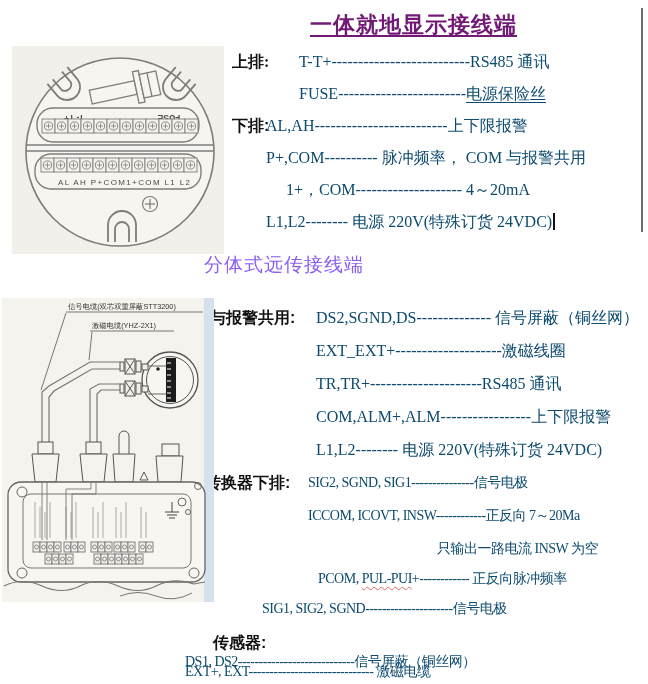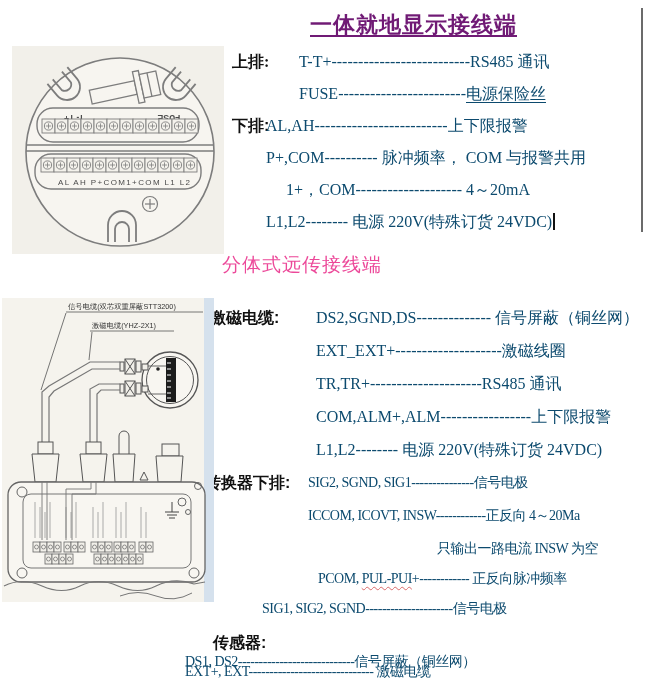--- a/index.html
+++ b/index.html
@@ -11,22 +11,22 @@
   }
   
   .doc-title{
     position:absolute;left:268px;top:10px;
     font-size:22px;font-weight:bold;color:#701a75;
     text-decoration:underline;text-underline-offset:3px;
     font-family:"Liberation Serif","DejaVu Serif",serif;
     letter-spacing:1px;white-space:nowrap;margin-left:42px;
   }
   .doc-subtitle{
-    position:absolute;left:222px;top:252px;
-    font-size:19px;color:#ec4899;letter-spacing:1px;white-space:nowrap;
+    position:absolute;left:204px;top:252px;
+    font-size:19px;color:#8b5cf6;letter-spacing:1px;white-space:nowrap;
   }
   
   .flabel{
     position:absolute;font-weight:bold;font-size:16px;white-space:nowrap;
     font-family:"Liberation Sans","DejaVu Sans",sans-serif;color:#111;
   }
   .trow{
     position:absolute;font-size:16px;white-space:nowrap;color:#0c4a6e;
     font-family:"Liberation Serif","DejaVu Serif",serif;
   }
@@ -77,36 +77,36 @@
 </head>
 <body>
 
 <div class="doc-title">一体就地显示接线端</div>
 <div class="doc-subtitle">分体式远传接线端</div>
 <div class="right-border"></div>
 
 <div id="doc">
     <span class="flabel label-shangpai">上排:</span>
     <span class="flabel label-xiapai">下排:</span>
-    <span class="flabel label-conv-top">激磁电缆:</span>
+    <span class="flabel label-conv-top">与报警共用:</span>
     <span class="flabel label-conv-bottom">转换器下排:</span>
     <span class="flabel label-sensor">传感器:</span>
     <div class="trow row-tt"><span>T-T+--------------------------RS485 通讯</span></div>
     <div class="trow row-fuse"><span>FUSE------------------------</span><span class="useg">电源保险丝</span></div>
     <div class="trow row-al"><span>AL,AH-------------------------上下限报警</span></div>
     <div class="trow row-pcom"><span>P+,COM---------- 脉冲频率， COM 与报警共用</span></div>
     <div class="trow row-icom"><span>1+，COM-------------------- 4～20mA</span></div>
     <div class="trow row-l1l2"><span>L1,L2-------- 电源 220V(特殊订货 24VDC)</span><span class="caret"></span></div>
     <div class="trow row-ds2"><span>DS2,SGND,DS-------------- 信号屏蔽（铜丝网）</span></div>
     <div class="trow row-ext-ext"><span>EXT_EXT+--------------------激磁线圈</span></div>
     <div class="trow row-tr"><span>TR,TR+---------------------RS485 通讯</span></div>
     <div class="trow row-com-alm"><span>COM,ALM+,ALM-----------------上下限报警</span></div>
     <div class="trow row-l1l2b"><span>L1,L2-------- 电源 220V(特殊订货 24VDC)</span></div>
     <div class="trow row-sig2 mono"><span>SIG2, SGND, SIG1---------------信号电极</span></div>
-    <div class="trow row-iccom mono"><span>ICCOM, ICOVT, INSW------------正反向 4～20Ma</span></div>
+    <div class="trow row-iccom mono"><span>ICCOM, ICOVT, INSW------------正反向 7～20Ma</span></div>
     <div class="trow row-only mono"><span>只输出一路电流 INSW 为空</span></div>
     <div class="trow row-pcom2 mono"><span>PCOM, </span><span class="wseg">PUL-PUI</span><span>+------------ 正反向脉冲频率</span></div>
     <div class="trow row-sensor-sig mono"><span>SIG1, SIG2, SGND---------------------信号电极</span></div>
     <div class="trow row-ds1 mono"><span>DS1, DS2----------------------------信号屏蔽（铜丝网）</span></div>
     <div class="trow row-extplus mono"><span>EXT+, EXT------------------------------ 激磁电缆</span></div>
   </div>
 
 <svg class="diagram1" viewBox="0 0 212 208">
   <rect x="0" y="0" width="212" height="208" fill="#f2f0ea"></rect>
   <circle cx="108" cy="106" r="94" fill="#f7f5f0" stroke="#7d7d7d" stroke-width="1.6"></circle>

